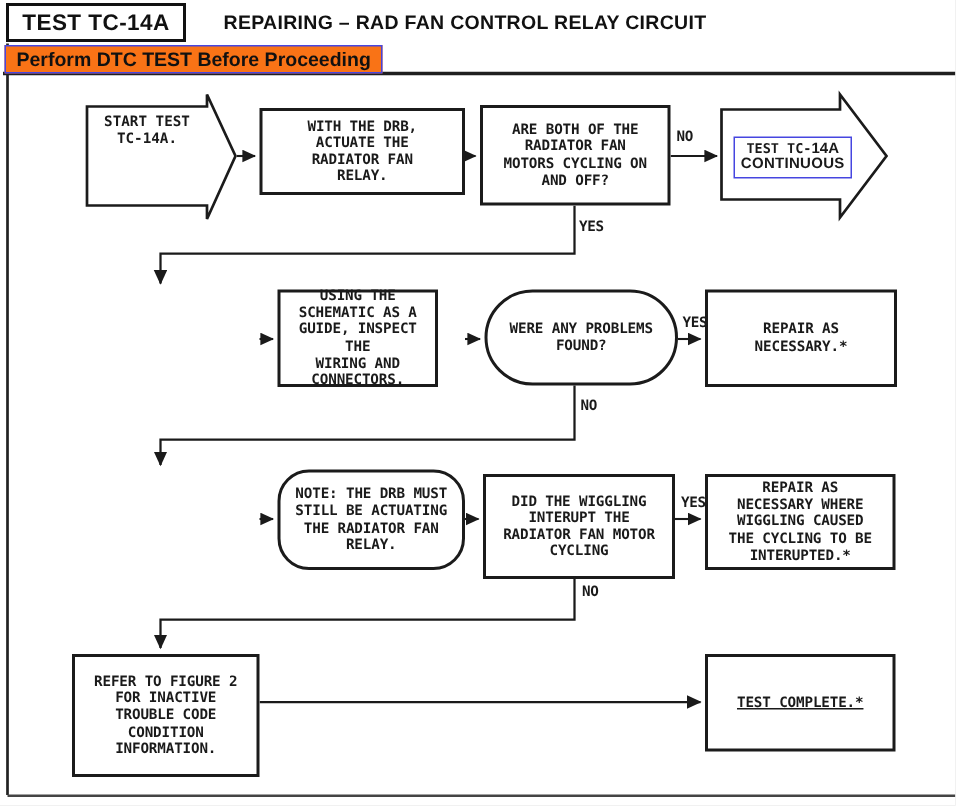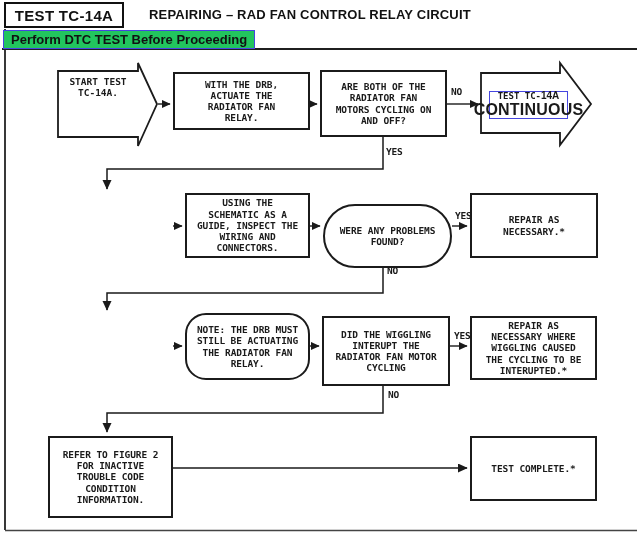--- a/index.html
+++ b/index.html
@@ -19,21 +19,21 @@
   .page-title{
     position:absolute;left:137px;top:7px;
     font-family:"Liberation Sans",sans-serif;font-weight:bold;font-size:13px;
     letter-spacing:.2px;color:#111;white-space:nowrap;margin-left:12px;
   }
   .banner-link{
     position:absolute;left:3px;top:30px;height:19px;
     border:1.5px solid #4646e0;box-sizing:border-box;
     display:flex;align-items:center;padding:0 7px;
     font-family:"Liberation Sans",sans-serif;font-weight:bold;font-size:13px;
-    color:#111;background:#22c55e;white-space:nowrap;
+    color:#111;background:#f97316;white-space:nowrap;
   }
   
   .node{
     position:absolute;border:2px solid #1b1b1b;box-sizing:border-box;
     display:flex;align-items:center;justify-content:center;
     text-align:center;background:#fff;
     font-size:9.5px;font-weight:700;line-height:1.18;letter-spacing:-.1px;
     white-space:pre-line;padding:1px;
   }
   .shape-text{
@@ -46,21 +46,21 @@
   }
   .cont-link{
     position:absolute;left:489px;top:91px;width:79px;height:28px;
     border:1.5px solid #4646e0;box-sizing:border-box;background:#fff;
     display:flex;flex-direction:column;align-items:center;justify-content:center;
     line-height:1.05;
   }
   .cont-line1{font-size:9px;font-weight:700;white-space:nowrap;}
   .cont-line1 b{font-family:"Liberation Sans",sans-serif;font-size:10px;}
   .cont-line2{
-    font-family:"Liberation Sans",sans-serif;font-weight:bold;font-size:16px;
+    font-family:"Liberation Sans",sans-serif;font-weight:bold;font-size:10px;
     letter-spacing:.2px;white-space:nowrap;
   }
   .note-inline{white-space:normal;border-radius:21px;}
   .note-inline .rest{white-space:pre-line;}
   svg.wires{position:absolute;left:0;top:0;pointer-events:none;}
 </style>
 </head>
 <body>
 
 <div class="page">
@@ -122,27 +122,27 @@
   <div class="lbl" style="left:451px;top:86px;">NO</div>
 
   <div class="cont-link">
     <span class="cont-line1"><span>TEST TC-</span><b>14A</b></span>
     <span class="cont-line2">CONTINUOUS</span>
   </div>
 
   <div class="lbl" style="left:386px;top:146px;">YES</div>
 
 
-  <div class="node" style="left:185px;top:193px;width:125px;height:65px;">USING THE
+  <div class="node" style="left:185px;top:193px;width:107px;height:65px;">USING THE
 SCHEMATIC AS A
 GUIDE, INSPECT THE
 WIRING AND
 CONNECTORS.</div>
 
-  <div class="node" style="left:323px;top:204px;width:129px;height:64px;border-radius:32px;">WERE ANY PROBLEMS
+  <div class="node" style="left:323px;top:193px;width:129px;height:64px;border-radius:32px;">WERE ANY PROBLEMS
 FOUND?</div>
 
   <div class="lbl" style="left:455px;top:210px;">YES</div>
 
   <div class="node" style="left:470px;top:193px;width:128px;height:65px;">REPAIR AS
 NECESSARY.*</div>
 
   <div class="lbl" style="left:387px;top:265px;">NO</div>
 
 
@@ -167,15 +167,15 @@
 INTERUPTED.*</div>
 
   <div class="lbl" style="left:388px;top:389px;">NO</div>
 
   <div class="node" style="left:48px;top:436px;width:125px;height:82px;">REFER TO FIGURE 2
 FOR INACTIVE
 TROUBLE CODE
 CONDITION
 INFORMATION.</div>
 
-  <div class="node" style="left:470px;top:436px;width:127px;height:65px;">TEST COMPLETE.*</div>
+  <div class="node" style="left:470px;top:436px;width:127px;height:65px;text-decoration:underline;">TEST COMPLETE.*</div>
 
 </div>
 
 </body></html>

